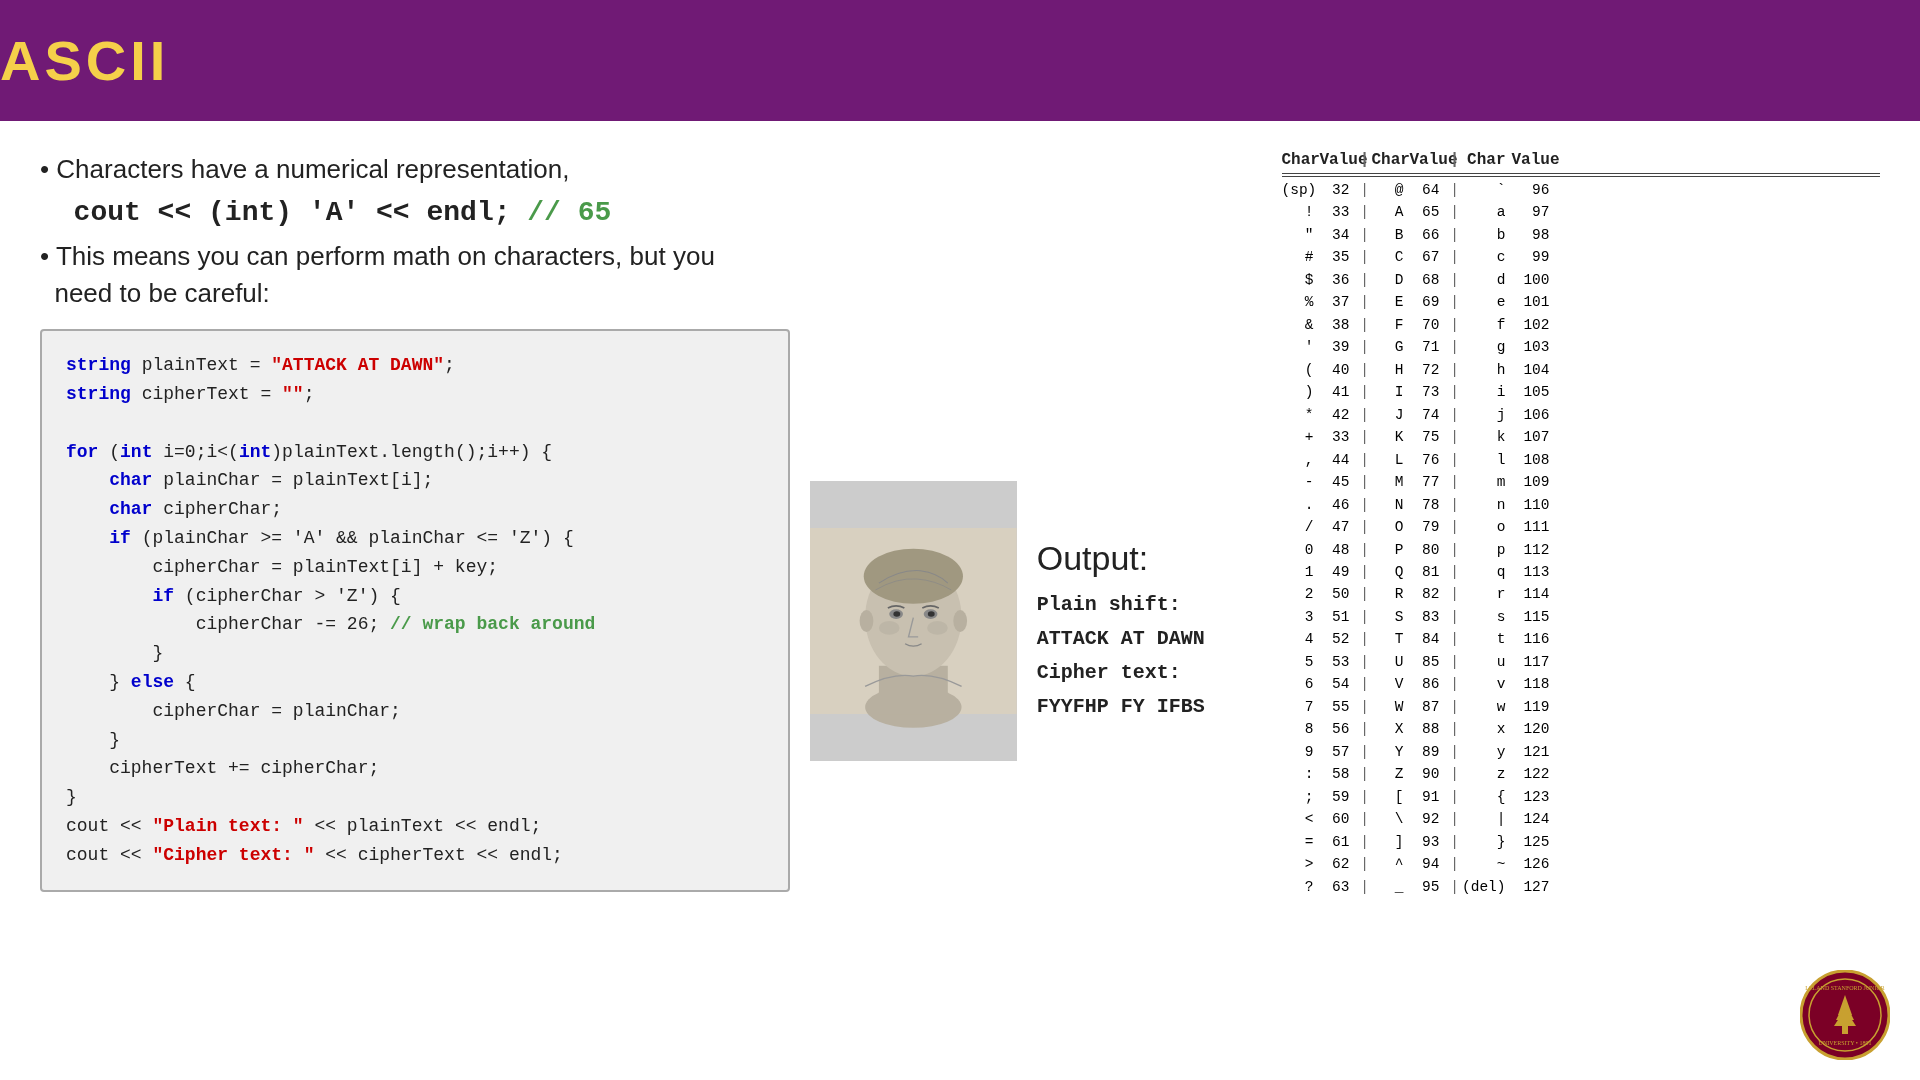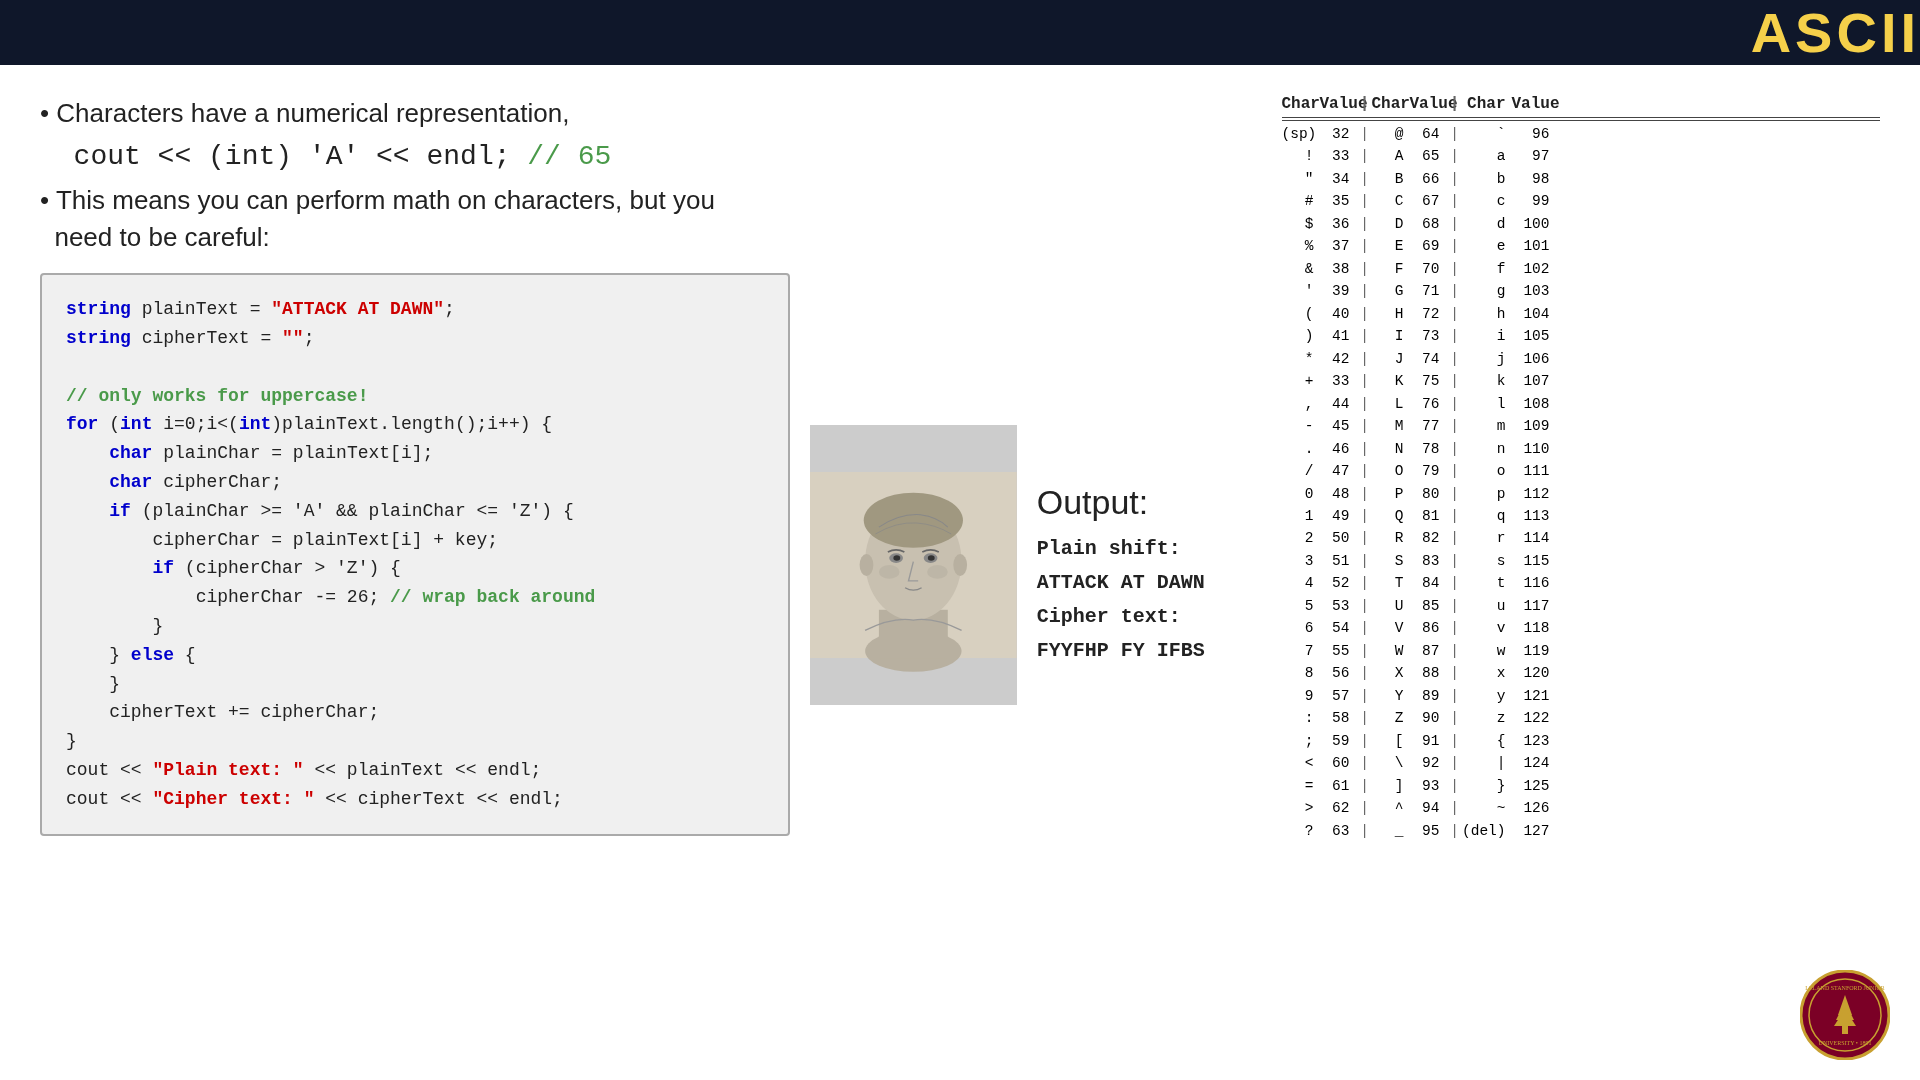--- a/index.html
+++ b/index.html
@@ -5,24 +5,24 @@
     * { margin: 0; padding: 0; box-sizing: border-box; }
     body {
       width: 1920px;
       height: 1080px;
       background: #ffffff;
       font-family: Arial, sans-serif;
       overflow: hidden;
     }
 
     .header {
-      background: #0f172a;
+      background: #701a75;
       width: 100%;
-      padding: 0 0;
-      text-align: right;
+      padding: 28px 0;
+      text-align: left;
     }
     .header h1 {
       color: #f5d04a;
       font-size: 56px;
       font-weight: bold;
       letter-spacing: 4px;
     }
 
     .main-content {
       display: flex;
@@ -40,21 +40,21 @@
     }
 
     .bullet-point {
       font-size: 26px;
       color: #222;
       line-height: 1.4;
     }
 
     .code-inline {
       font-family: 'Courier New', monospace;
-      font-weight: normal;
+      font-weight: bold;
       font-size: 28px;
       color: #222;
     }
     .code-inline .comment {
       color: #4a9a4a;
     }
 
     .code-box {
       background: #f0f0f0;
       border: 2px solid #aaa;
@@ -188,30 +188,30 @@
     <div class="bullet-point">
       <span>•</span>
       <span>This means you can perform math on characters, but you</span><br>
       &nbsp;&nbsp;<span>need to be careful:</span>
     </div>
 
     <div class="code-box">
       <div><span class="kw-string">string</span> <span class="code-normal">plainText = </span><span class="str-val">"ATTACK AT DAWN"</span><span class="code-normal">;</span></div>
       <div><span class="kw-string">string</span> <span class="code-normal">cipherText = </span><span class="str-val">""</span><span class="code-normal">;</span></div>
       <div>&nbsp;</div>
-      <div><span class="comment-green">// only works for uppercase!</span></div>
       <div><span class="kw-for">for</span> <span class="code-normal">(</span><span class="kw-int">int</span> <span class="code-normal">i=0;i&lt;(</span><span class="kw-int">int</span><span class="code-normal">)plainText.length();i++) {</span></div>
       <div>&nbsp;&nbsp;&nbsp;&nbsp;<span class="kw-char">char</span> <span class="code-normal">plainChar = plainText[i];</span></div>
       <div>&nbsp;&nbsp;&nbsp;&nbsp;<span class="kw-char">char</span> <span class="code-normal">cipherChar;</span></div>
       <div>&nbsp;&nbsp;&nbsp;&nbsp;<span class="kw-if">if</span> <span class="code-normal">(plainChar &gt;= 'A' &amp;&amp; plainChar &lt;= 'Z') {</span></div>
       <div>&nbsp;&nbsp;&nbsp;&nbsp;&nbsp;&nbsp;&nbsp;&nbsp;<span class="code-normal">cipherChar = plainText[i] + key;</span></div>
       <div>&nbsp;&nbsp;&nbsp;&nbsp;&nbsp;&nbsp;&nbsp;&nbsp;<span class="kw-if">if</span> <span class="code-normal">(cipherChar &gt; 'Z') {</span></div>
       <div>&nbsp;&nbsp;&nbsp;&nbsp;&nbsp;&nbsp;&nbsp;&nbsp;&nbsp;&nbsp;&nbsp;&nbsp;<span class="code-normal">cipherChar -= 26; </span><span class="comment-green">// wrap back around</span></div>
       <div>&nbsp;&nbsp;&nbsp;&nbsp;&nbsp;&nbsp;&nbsp;&nbsp;<span class="code-normal">}</span></div>
       <div>&nbsp;&nbsp;&nbsp;&nbsp;<span class="code-normal">} </span><span class="kw-else">else</span> <span class="code-normal">{</span></div>
+      <div>&nbsp;&nbsp;&nbsp;&nbsp;&nbsp;&nbsp;&nbsp;&nbsp;<span class="code-normal">cipherChar = plainChar;</span></div>
       <div>&nbsp;&nbsp;&nbsp;&nbsp;<span class="code-normal">}</span></div>
       <div>&nbsp;&nbsp;&nbsp;&nbsp;<span class="code-normal">cipherText += cipherChar;</span></div>
       <div><span class="code-normal">}</span></div>
       <div><span class="code-normal">cout &lt;&lt; </span><span class="str-val">"Plain text:  "</span><span class="code-normal"> &lt;&lt; plainText &lt;&lt; endl;</span></div>
       <div><span class="code-normal">cout &lt;&lt; </span><span class="str-val">"Cipher text: "</span><span class="code-normal"> &lt;&lt; cipherText &lt;&lt; endl;</span></div>
     </div>
   </div>
 
   <div class="middle-col">
 

